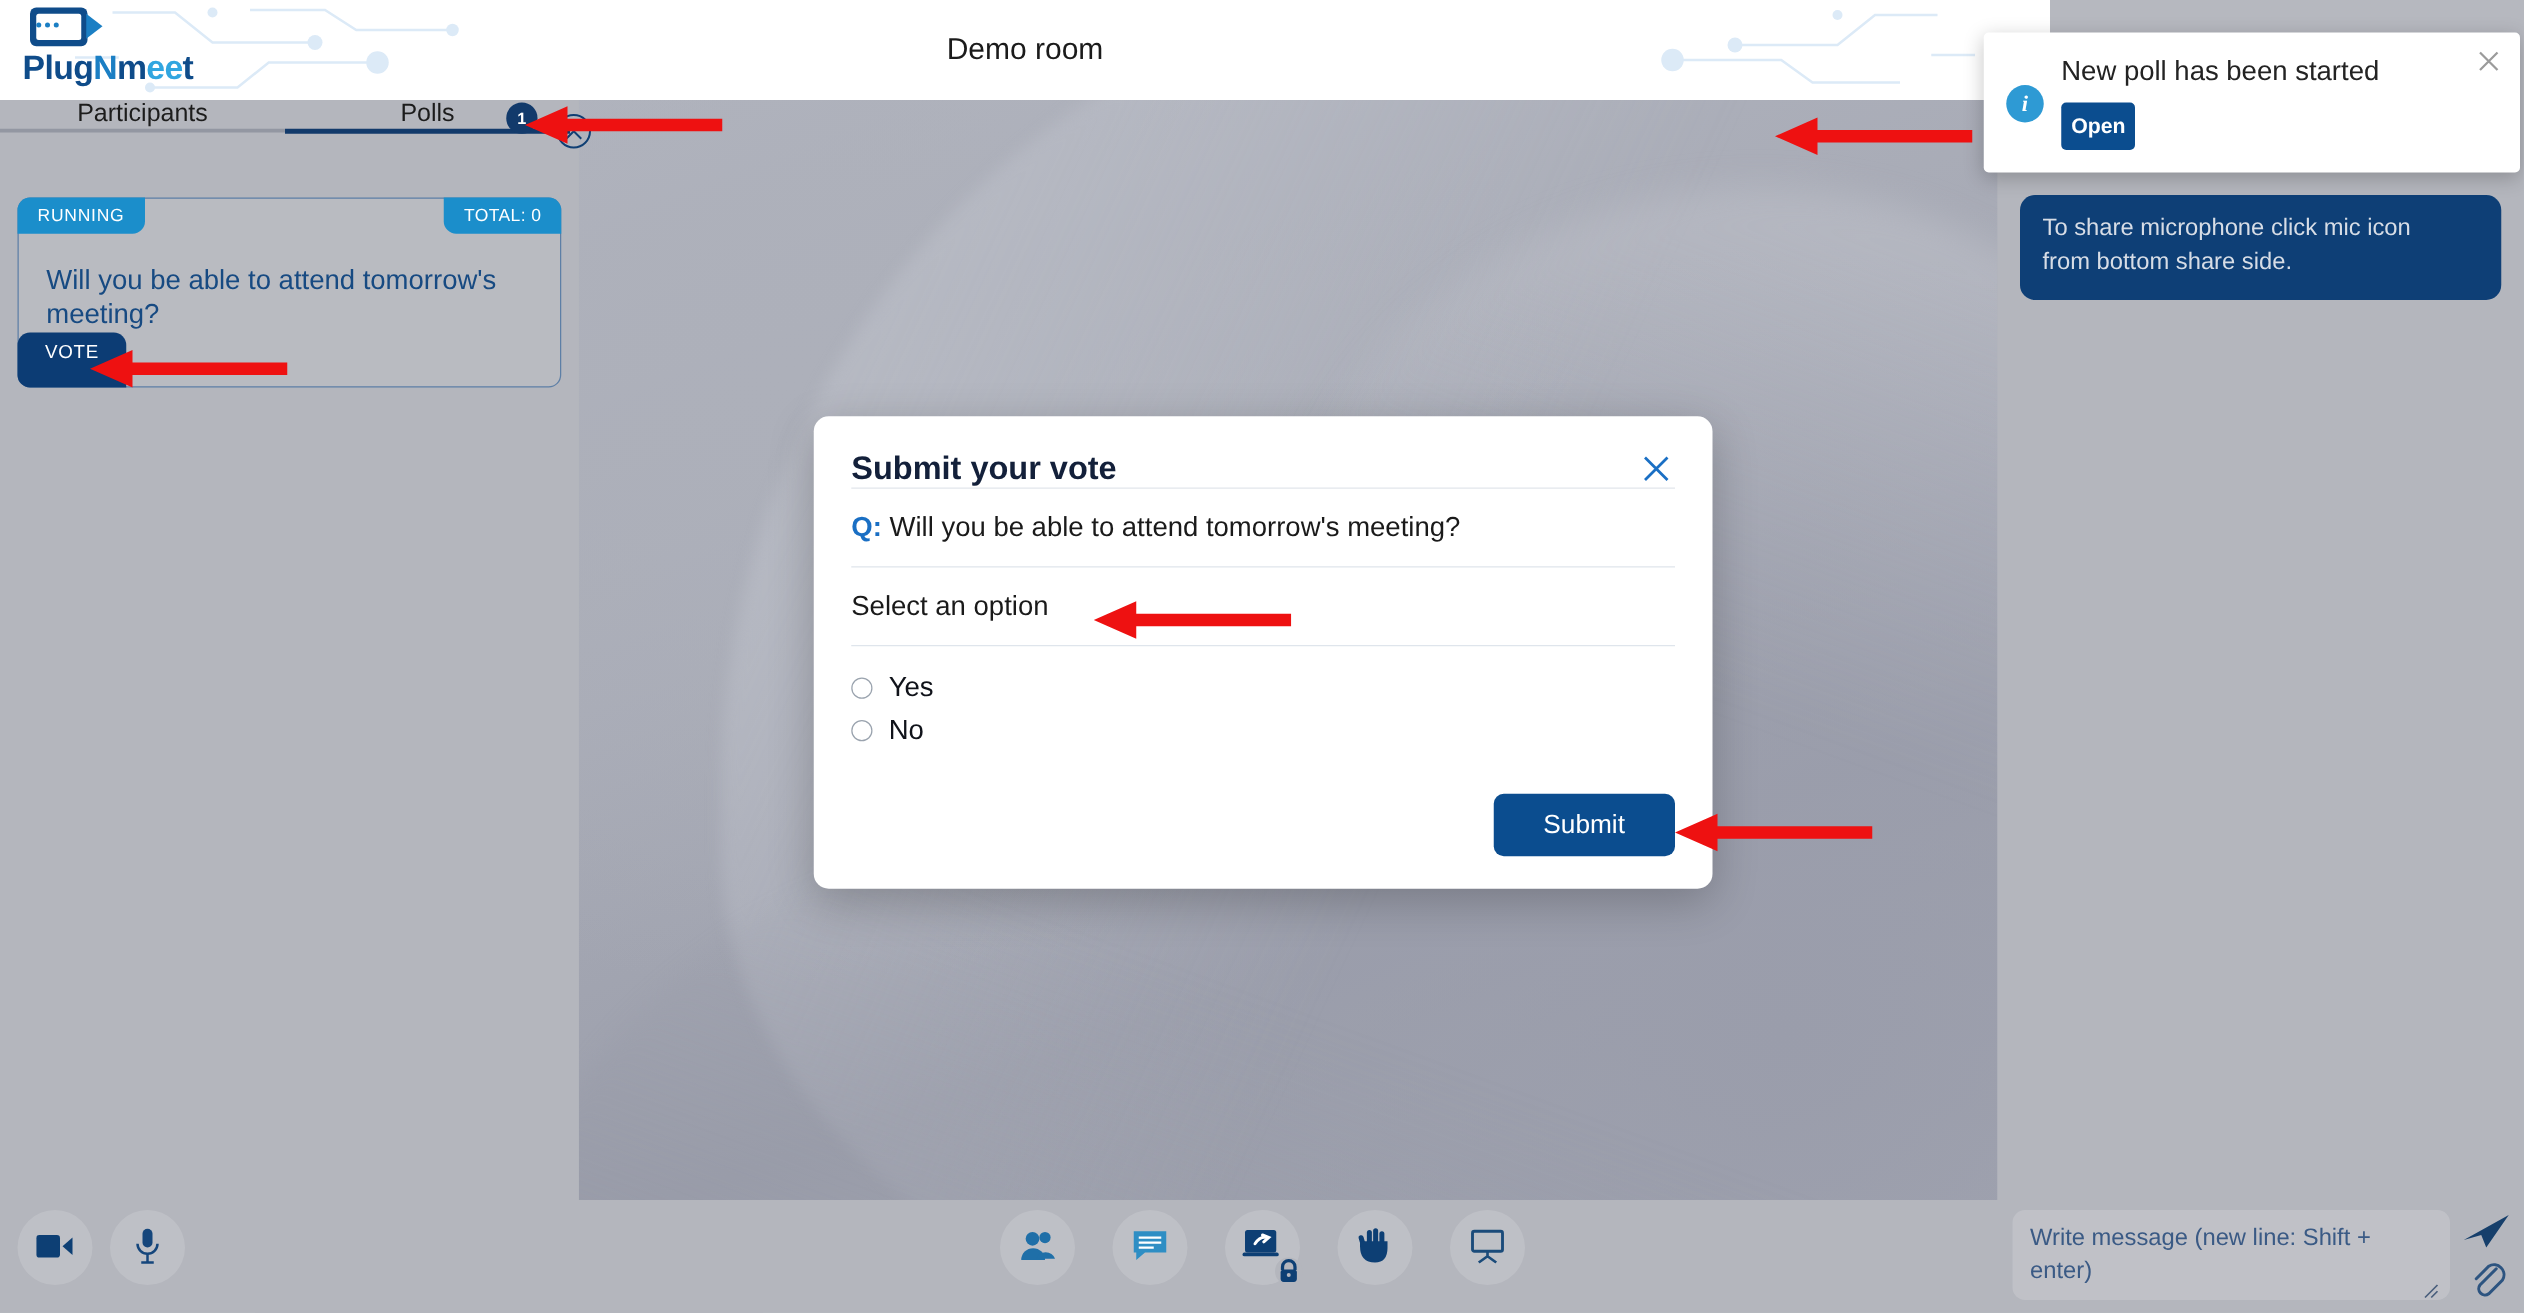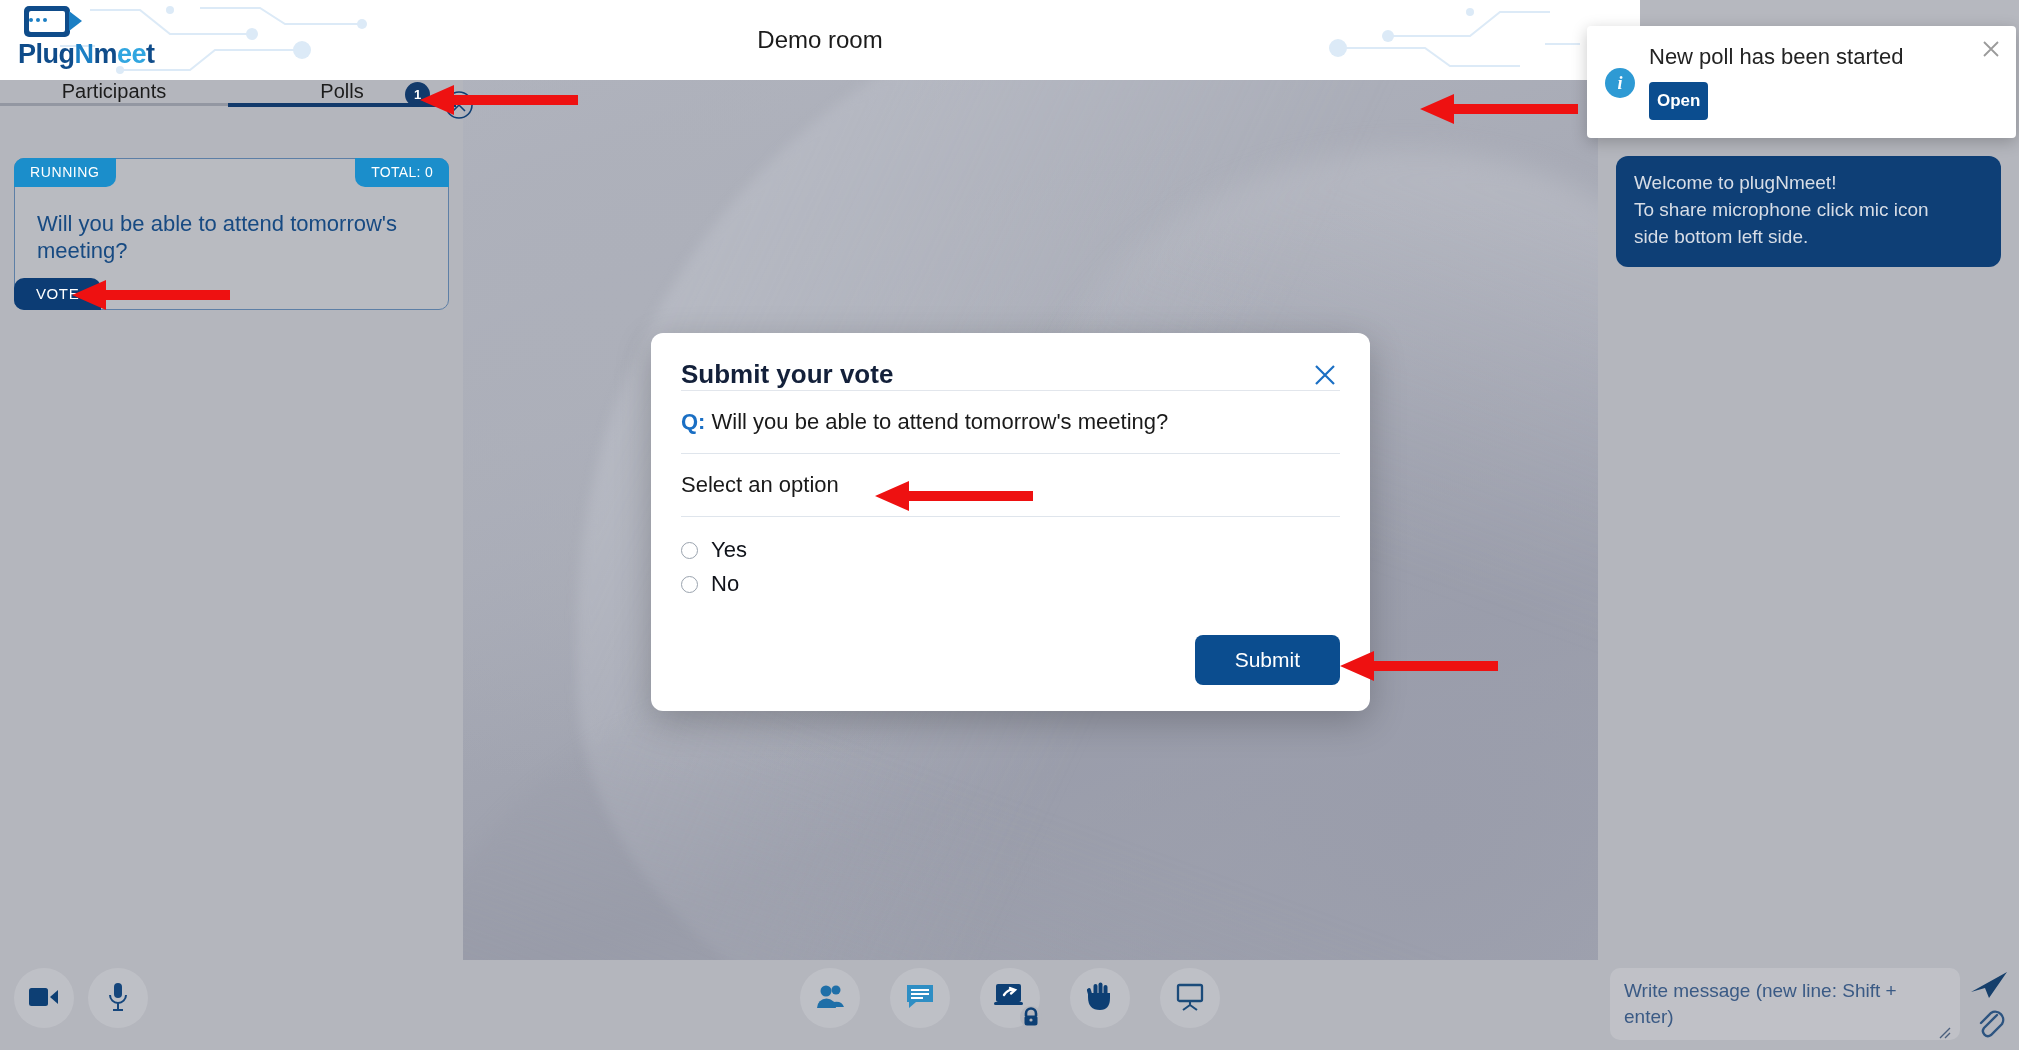--- a/index.html
+++ b/index.html
@@ -198,21 +198,21 @@
     color: #174a82;
     font-weight: 400;
   }
   .poll-vote-btn {
     position: absolute;
     left: -1px; bottom: -1px;
     background: #0c3c74;
     color: #ffffff;
     font-size: 15px;
     letter-spacing: 0.6px;
-    padding: 7px 22px 8px 22px;
+    padding: 7px 22px 20px 22px;
     border: none;
     border-radius: 10px 10px 0 10px;
     cursor: pointer;
     font-family: inherit;
   }
 
   
   .stage {
     position: absolute;
     top: 80px; left: 463px;
@@ -599,23 +599,22 @@
 
     <div class="chat-scroll-icon">
       <svg width="24" height="34" viewBox="0 0 24 34">
         <path d="M12 3 L20 13 L4 13 Z" fill="#12436f"></path>
         <path d="M12 31 L20 21 L4 21 Z" fill="#12436f"></path>
       </svg>
     </div>
 
     <div class="chat-messages">
       <div class="chat-bubble">
-        <span>Welcome to plugNmeet!</span>
         <span>To share microphone click mic icon</span>
-        <span>side bottom left side.</span>
+        <span>from bottom share side.</span>
       </div>
     </div>
   </div>
 
   <div class="bottom-bar">
 
     <div class="bb-left">
       <button class="round-btn">
         <span>
           <svg width="30" height="22" viewBox="0 0 30 22">

